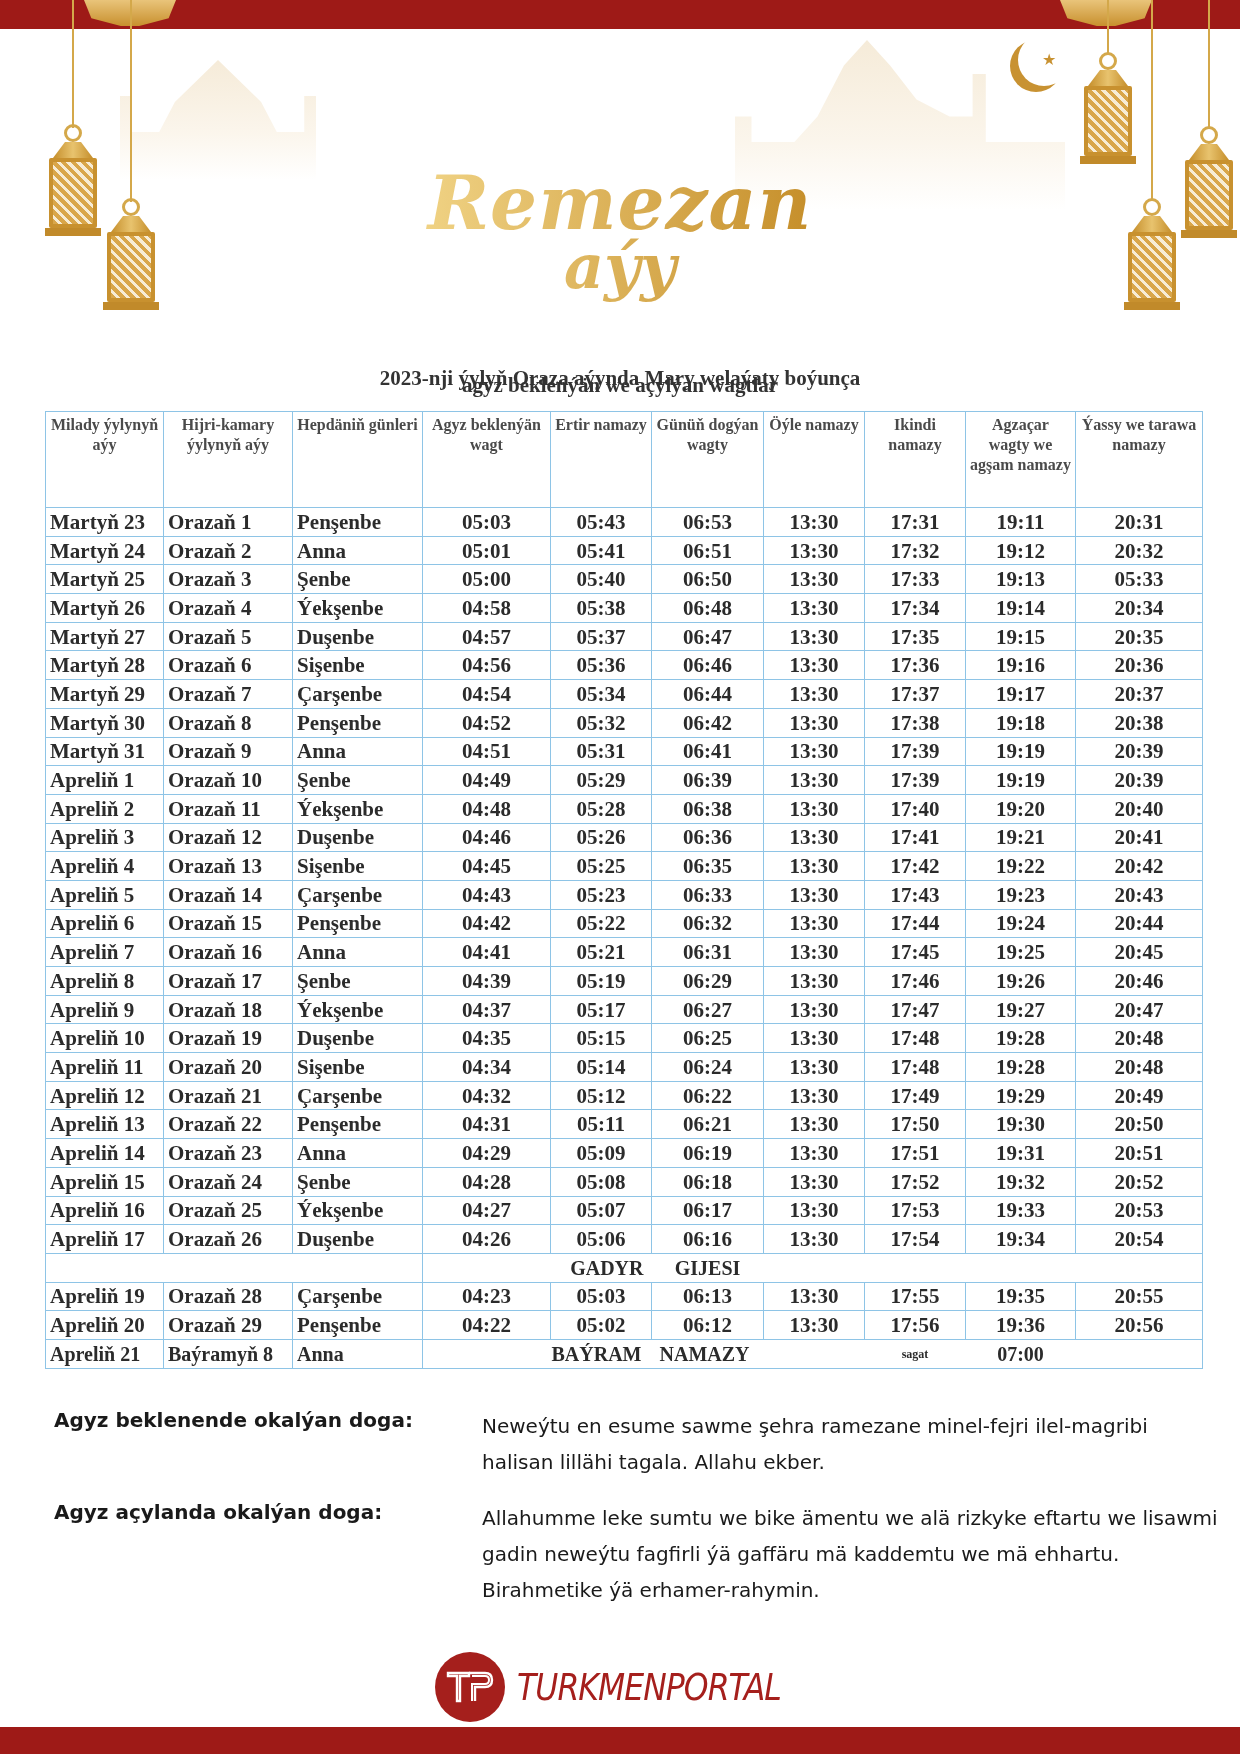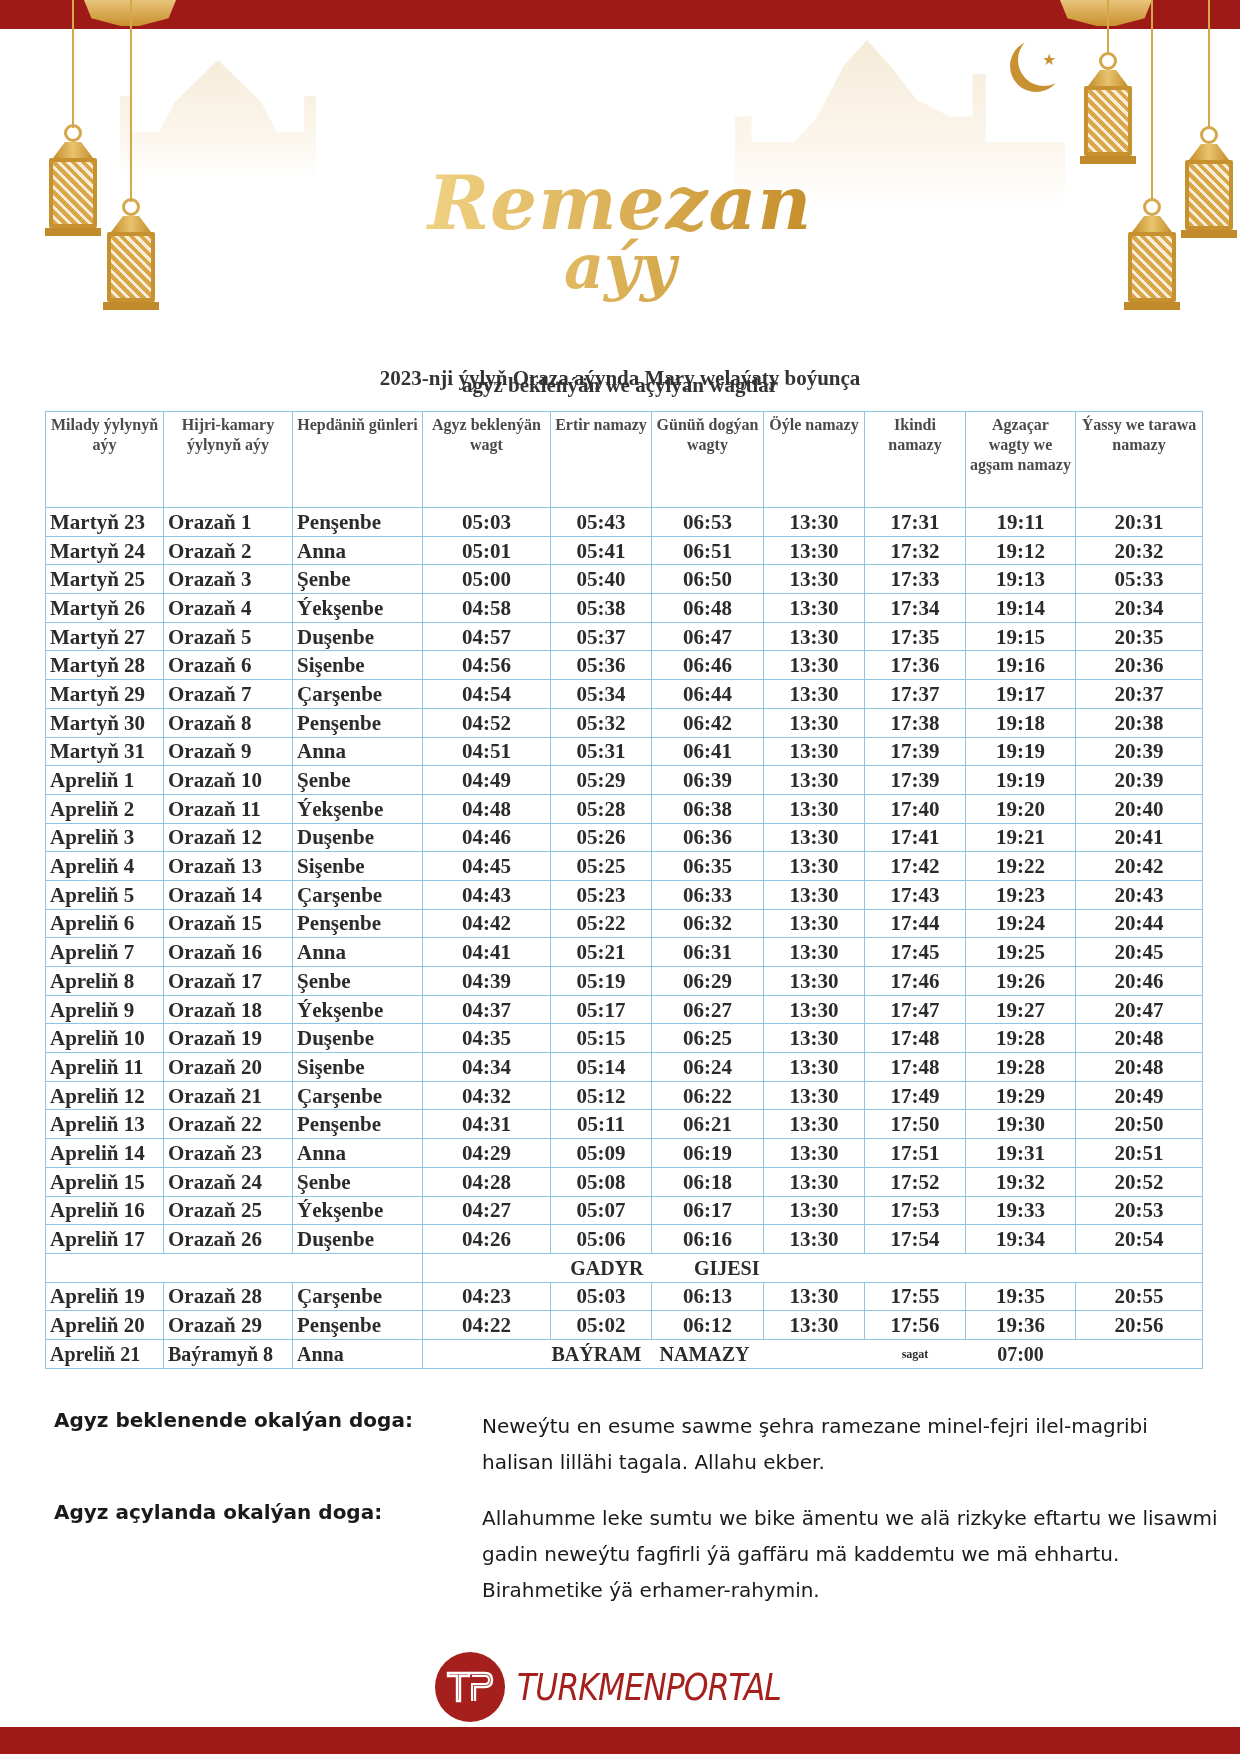--- a/index.html
+++ b/index.html
@@ -427,21 +427,21 @@
         <td class="c">05:06</td>
         <td class="c">06:16</td>
         <td class="c">13:30</td>
         <td class="c">17:54</td>
         <td class="c">19:34</td>
         <td class="c">20:54</td>
       </tr>
       <tr class="special">
         <td colspan="3"></td>
         <td class="c" colspan="2" style="border-left:none;border-right:none;text-align:right;padding-right:8px">GADYR</td>
-        <td class="c" style="border-left:none;border-right:none;text-align:right">GIJESI</td>
+        <td class="c" style="border-left:none;border-right:none;text-align:center">GIJESI</td>
         <td colspan="4" style="border-left:none"></td>
       </tr>
       <tr>
         <td class="l">Apreliň 19</td>
         <td class="l">Orazaň 28</td>
         <td class="l">Çarşenbe</td>
         <td class="c">04:23</td>
         <td class="c">05:03</td>
         <td class="c">06:13</td>
         <td class="c">13:30</td>

